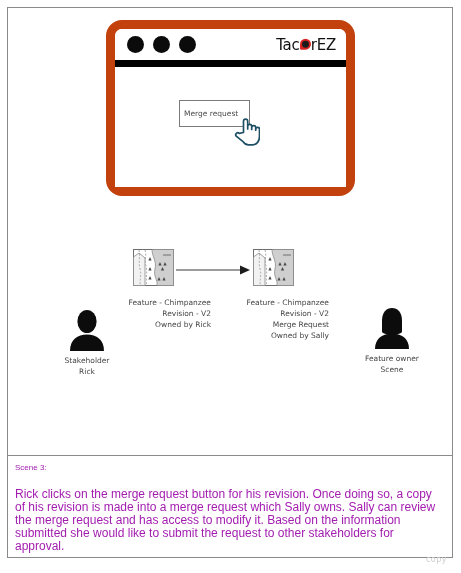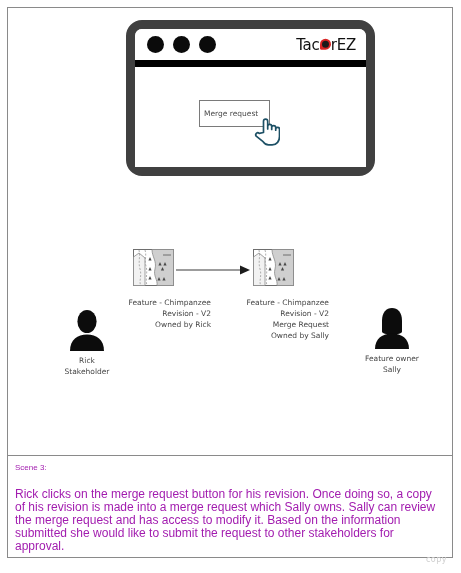--- a/index.html
+++ b/index.html
@@ -36,26 +36,25 @@
     height: 0;
     border-top: 1px solid #8a8a8a;
   }
 
   
   .browser {
     position: absolute;
     left: 106px;
     top: 20px;
     width: 249px;
-    height: 156px;
-    border: 9px solid #404040;
+    height: 176px;
+    border: 9px solid #c2410c;
     border-radius: 16px;
     box-sizing: border-box;
     background: #ffffff;
-    margin-left: 20px;
   }
   .browser-chrome {
     position: relative;
     height: 38px;
     border-bottom: 7px solid #000000;
     box-sizing: border-box;
     background: #ffffff;
     display: flex;
     align-items: center;
     border-top-left-radius: 7px;
@@ -310,33 +309,33 @@
     <div>Merge Request</div>
     <div>Owned by Sally</div>
   </div>
 
   <div class="person person-rick">
     <svg viewBox="0 0 40 42" width="40" height="42">
       <ellipse cx="20" cy="12.5" rx="9.6" ry="11.5" fill="#0c0c0c"></ellipse>
       <path d="M3 42 C3 30.5 10.5 25.5 20 25.5 C29.5 25.5 37 30.5 37 42 Z" fill="#0c0c0c"></path>
     </svg>
     <div class="person-label">
+      <div>Stakeholder</div>
       <div>Rick</div>
-      <div>Stakeholder</div>
     </div>
   </div>
 
   <div class="person person-sally">
     <svg viewBox="0 0 40 42" width="40" height="42">
       <path d="M10 13.5 C10 5.5 14.3 1 20 1 C25.7 1 30 5.5 30 13.5 L30 24.5 C30 26.5 26 27.5 20 27.5 C14 27.5 10 26.5 10 24.5 Z" fill="#0c0c0c"></path>
       <path d="M3 42 C3 31.5 10.5 26.5 20 26.5 C29.5 26.5 37 31.5 37 42 Z" fill="#0c0c0c"></path>
     </svg>
     <div class="person-label">
       <div>Feature owner</div>
-      <div>Sally</div>
+      <div>Scene</div>
     </div>
   </div>
 
   <div class="scene">
     <div class="scene-title">Scene 3:</div>
     <div class="scene-body">Rick clicks on the merge request button for his revision.  Once doing so, a copy of his revision is made into a merge request which Sally owns.  Sally can review the merge request and has access to modify it.  Based on the information submitted she would like to submit the request to other stakeholders for approval.</div>
   </div>
 
   <div class="watermark">copy</div>
 

